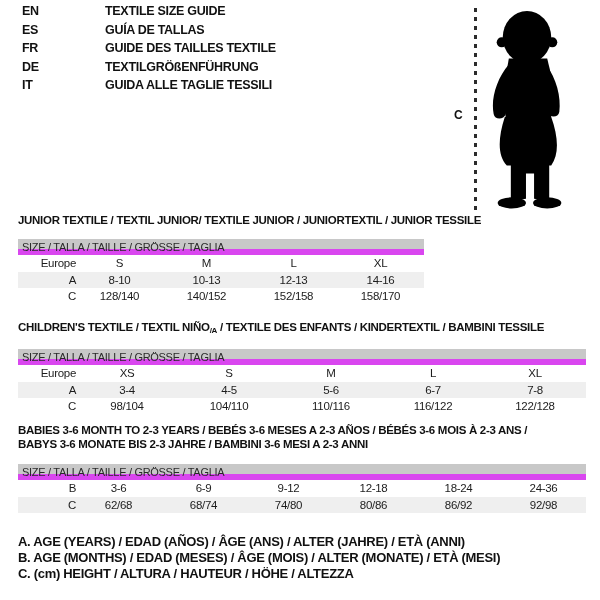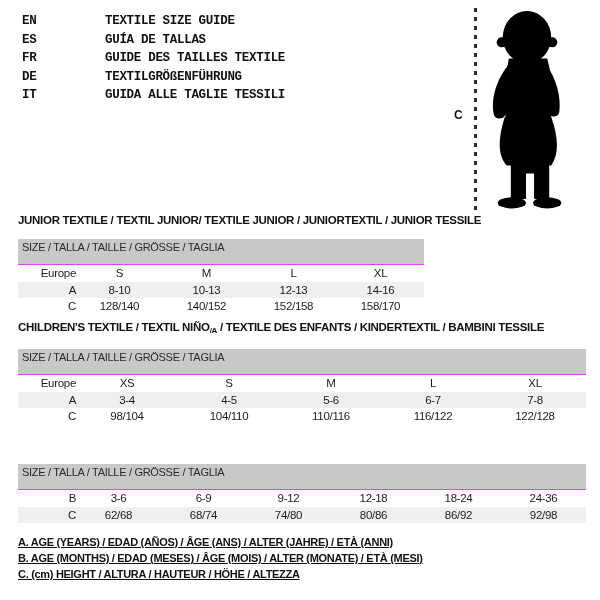--- a/index.html
+++ b/index.html
@@ -4,21 +4,21 @@
 <style>
   * { margin:0; padding:0; box-sizing:border-box; }
   html,body { background:#fff; }
   .page {
     position:relative; width:600px; height:600px; background:#ffffff;
     font-family:"Liberation Sans", sans-serif; color:#111;
     overflow:hidden; letter-spacing:-0.3px;
   }
 
   
-  .lang-block { position:absolute; left:22px; top:12px;font-family:Liberation Mono, monospace; }
+  .lang-block { position:absolute; left:22px; top:2px; }
   .lang-row { display:flex; line-height:18.5px; font-size:12.5px; font-weight:bold; }
   .lang-code { width:38px; }
   .lang-label { white-space:nowrap;margin-left:45px; }
 
   
   .figure-area { position:absolute; left:452px; top:6px; width:145px; height:210px; }
   .dashed-line {
     position:absolute; left:22px; top:2px; width:3px; height:202px;
     background:repeating-linear-gradient(to bottom,#2b2b2b 0 4px, transparent 4px 9px);
   }
@@ -31,31 +31,31 @@
   .t-children { top:320px;text-align:right; }
   .t-babies { top:423px; }
   .sub-a { font-size:8px; vertical-align:-2px; }
 
   
   .size-table { position:absolute; left:18px; }
   .tbl-junior { top:239px; width:406px; }
   .tbl-children { top:349px; width:568px; }
   .tbl-babies { top:464px; width:568px; }
   .size-bar {
-    background:#c8c8c8; border-bottom:1px solid #d946ef;
-    font-size:11px; color:#2a2a2a; padding:1px 0 1px 4px; height:26px; line-height:14px;
+    background:#c8c8c8; border-bottom:6px solid #d946ef;
+    font-size:11px; color:#2a2a2a; padding:1px 0 1px 4px; height:16px; line-height:14px;
   }
   .trow { display:flex; align-items:center; height:16.5px; font-size:11.5px; color:#1c1c1c; }
   .trow.shaded { background:#efefef; }
   .tlabel { width:58px; padding-left:4px;text-align:right; }
   .tcell { flex:1; text-align:center; }
 
   
   .notes { position:absolute; left:18px; top:534px; }
-  .note-line { font-size:11px; font-weight:bold; line-height:16.2px; white-space:nowrap;text-decoration:underline; }
+  .note-line { font-size:13px; font-weight:bold; line-height:16.2px; white-space:nowrap; }
 </style>
 </head>
 <body>
 
 <div class="page">
 
   <div class="lang-block">
     <div class="lang-row">
       <span class="lang-code">EN</span>
       <span class="lang-label">TEXTILE SIZE GUIDE</span>
@@ -146,20 +146,24 @@
     <div class="trow">
       <span class="tlabel">C</span>
       <span class="tcell">98/104</span>
       <span class="tcell">104/110</span>
       <span class="tcell">110/116</span>
       <span class="tcell">116/122</span>
       <span class="tcell">122/128</span>
     </div>
   </div>
 
+  <div class="sec-title t-babies">
+    <div>BABIES 3-6 MONTH TO 2-3 YEARS / BEBÉS 3-6 MESES A 2-3 AÑOS / BÉBÉS 3-6 MOIS À 2-3 ANS /</div>
+    <div>BABYS 3-6 MONATE BIS 2-3 JAHRE / BAMBINI 3-6 MESI A 2-3 ANNI</div>
+  </div>
   <div class="size-table tbl-babies">
     <div class="size-bar">SIZE / TALLA / TAILLE / GRÖSSE / TAGLIA</div>
     <div class="trow">
       <span class="tlabel">B</span>
       <span class="tcell">3-6</span>
       <span class="tcell">6-9</span>
       <span class="tcell">9-12</span>
       <span class="tcell">12-18</span>
       <span class="tcell">18-24</span>
       <span class="tcell">24-36</span>

